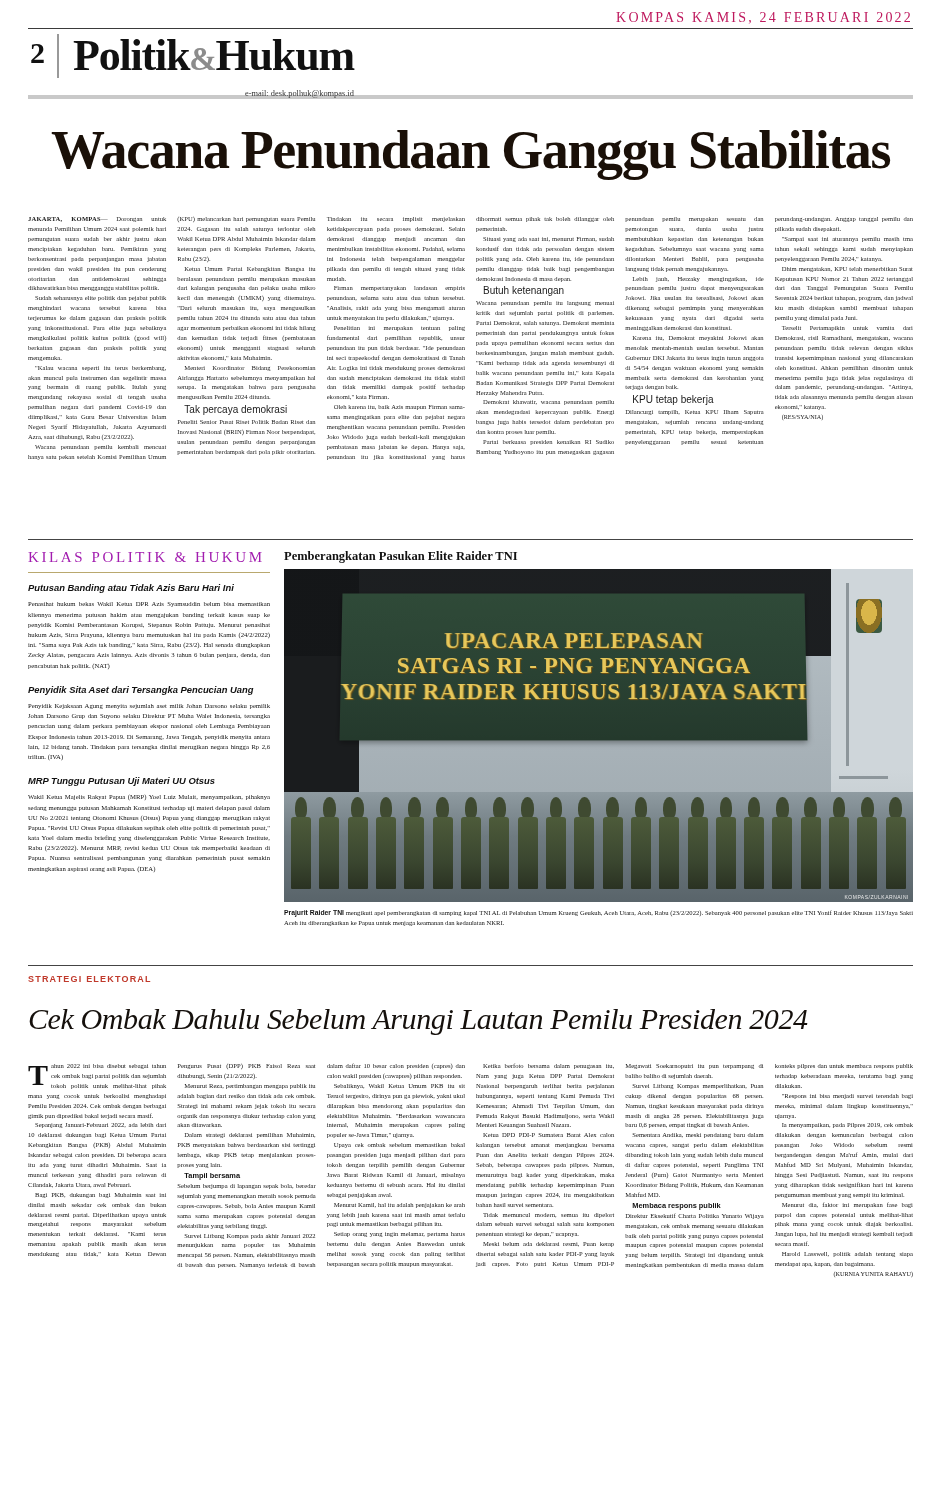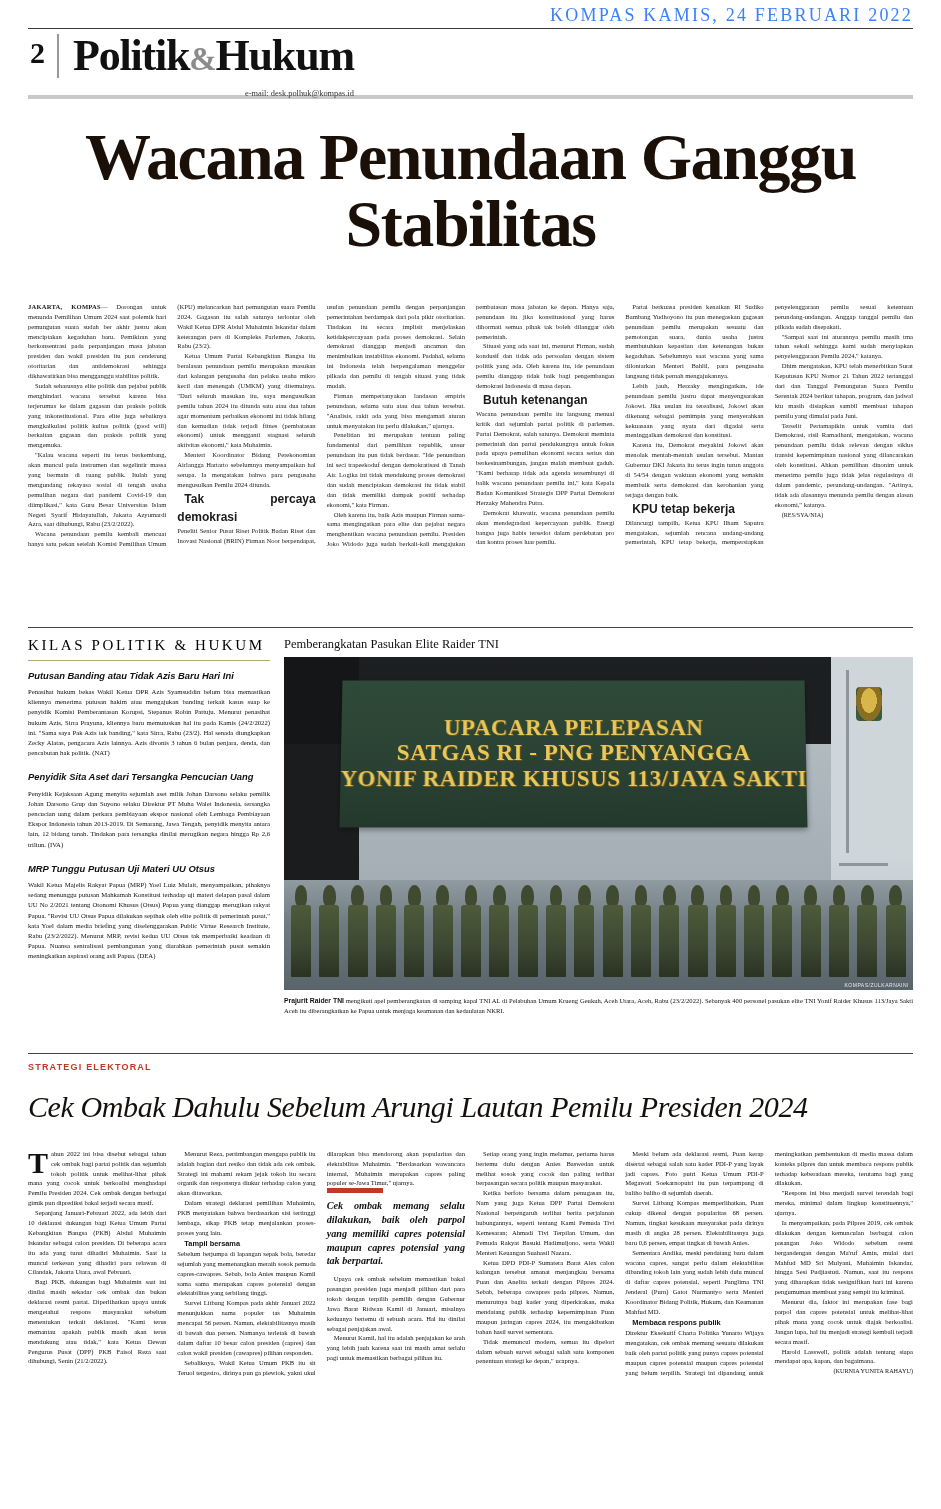--- a/index.html
+++ b/index.html
@@ -14,21 +14,21 @@
   }
   .page { width:941px; height:1509px; padding: 0 28px; position:relative; }
 
   
   .topline {
     display:flex; justify-content:flex-end; align-items:flex-end;
     height: 26px; padding-top:8px;
   }
   .topline .dateline {
     font-family:"Liberation Serif", serif;
-    font-size: 18px; letter-spacing: 2.2px; color:#3b82f6;
+    font-size: 14px; letter-spacing: 2.2px; color:#be185d;
     font-weight:400;
   }
   .rule-top { border-top: 1.3px solid #3a3a3a; margin-top:2px; }
 
   .masthead {
     display:flex; align-items:flex-start; justify-content:space-between;
     padding-top: 5px; height: 60px;
   }
   .mast-left { display:flex; align-items:flex-start; }
   .pagenum {
@@ -66,69 +66,69 @@
   .qr::before { top:1px; left:1px; }
   .qr::after { top:1px; right:1px; }
   .qr-dot { position:absolute; width:16px;height:16px;border-radius:50%;
     background:#1d5fa8; left:15px; top:14px; border:2px solid #fff;}
   .qr-bl { position:absolute; width:13px;height:13px;border:3px solid #111;background:#fff;bottom:1px;left:1px;}
   .rule-thick { border-top: 4px solid #c9c9c9; margin-top: 6px; }
 
   
   .headline {
     text-align:center; font-family:"Liberation Serif", serif;
-    font-size: 66px; font-weight:700; letter-spacing:-1.4px;
+    font-size: 54px; font-weight:700; letter-spacing:-1.4px;
     line-height:1.02; margin-top: 24px; color:#1a1008;
   }
   .subhead {
     text-align:center; font-size:11.5px; line-height:1.42;
     margin: 10px auto 0; width: 560px; color:#2a2a2a;
   }
 
   
   .cols6 {
     margin-top: 14px;
     column-count: 6; column-gap: 11px; column-rule: 0;
     height: 315px; overflow:hidden;
     font-size: 6.6px; line-height: 1.5; text-align: justify;
     color:#1a1a1a;
   }
   .cols6 p { margin:0 0 0 0; text-indent: 7px; }
   .cols6 p.first { text-indent:0; }
   .lead { font-weight:700; letter-spacing:0.2px; }
   .subsub {
     font-family:"Liberation Sans", sans-serif;
-    font-weight:700; font-size:12px; margin:7px 0 3px; text-indent:0;
+    font-weight:400; font-size:10px; margin:7px 0 3px; text-indent:0;
     break-after: avoid;
   }
   .credit { font-size:6.2px; }
 
   .rule-sec { border-top:1px solid #444; margin-top: 10px; }
 
   
   .midband { display:flex; gap:14px; margin-top:9px; height: 408px; }
   .kilas { width: 242px; flex:none; }
   .kilas-title {
     font-family:"Liberation Serif", serif;
-    font-size: 15px; letter-spacing: 2.6px; color:#000000;
+    font-size: 15px; letter-spacing: 2.6px; color:#a21caf;
     font-weight:400; padding-bottom:6px;
   }
   .kilas-rule { border-top:1px solid #b9a86e; margin-bottom:9px; }
   .kilas-item { margin-bottom: 13px; }
   .kilas-h {
     font-family:"Liberation Sans", sans-serif;
     font-weight:700; font-style:italic; font-size:9.4px; line-height:1.3;
     margin-bottom:5px;
   }
   .kilas-b { font-size:6.7px; line-height:1.52; text-align:justify; }
 
   .photoblock { flex:1; }
   .photo-kicker {
     font-size: 12.5px; font-family:"Liberation Serif", serif;
-    margin-bottom: 5px; color:#111;
+    margin-bottom: 5px; color:#111;font-weight:bold;
   }
   .photo {
     position:relative; width:100%; height: 333px; overflow:hidden;
     background: linear-gradient(180deg,#b9c3c8 0%, #aab4ba 45%, #9aa5ab 100%);
   }
   .ph-ship {
     position:absolute; inset:0;
     background:
       linear-gradient(180deg, rgba(20,22,24,0.95) 0 26%, rgba(150,160,166,0.0) 26%),
       linear-gradient(90deg, #1a1c1e 0 12%, rgba(26,28,30,0) 12%);
@@ -419,24 +419,20 @@
     <p class="first dropcap">Tahun 2022 ini bisa disebut sebagai tahun cek ombak bagi partai politik dan sejumlah tokoh politik untuk melihat-lihat pihak mana yang cocok untuk berkoalisi menghadapi Pemilu Presiden 2024. Cek ombak dengan berbagai gimik pun diprediksi bakal terjadi secara masif.</p>
     <p>Sepanjang Januari-Februari 2022, ada lebih dari 10 deklarasi dukungan bagi Ketua Umum Partai Kebangkitan Bangsa (PKB) Abdul Muhaimin Iskandar sebagai calon presiden. Di beberapa acara itu ada yang turut dihadiri Muhaimin. Saat ia muncul terkesan yang dihadiri para relawan di Cilandak, Jakarta Utara, awal Februari.</p>
     <p>Bagi PKB, dukungan bagi Muhaimin saat ini dinilai masih sekadar cek ombak dan bukan deklarasi resmi partai. Diperlihatkan upaya untuk mengetahui respons masyarakat sebelum menentukan terkait deklarasi. "Kami terus memantau apakah publik masih akan terus mendukung atau tidak," kata Ketua Dewan Pengurus Pusat (DPP) PKB Faisol Reza saat dihubungi, Senin (21/2/2022).</p>
     <p>Menurut Reza, pertimbangan mengapa publik itu adalah bagian dari resiko dan tidak ada cek ombak. Strategi ini mahami rekam jejak tokoh itu secara organik dan responsnya diukur terhadap calon yang akan ditawarkan.</p>
     <p>Dalam strategi deklarasi pemilihan Muhaimin, PKB menyatakan bahwa berdasarkan sisi tertinggi lembaga, sikap PKB tetap menjalankan proses-proses yang lain.</p>
     <p class="bot-sub">Tampil bersama</p>
     <p class="first">Sebelum berjumpa di lapangan sepak bola, beredar sejumlah yang memenangkan meraih sosok pemuda capres-cawapres. Sebab, bola Anies maupun Kamil sama sama merupakan capres potensial dengan elektabilitas yang terbilang tinggi.</p>
     <p>Survei Litbang Kompas pada akhir Januari 2022 menunjukkan nama populer tas Muhaimin mencapai 56 persen. Namun, elektabilitasnya masih di bawah dua persen. Namanya terletak di bawah dalam daftar 10 besar calon presiden (capres) dan calon wakil presiden (cawapres) pilihan responden.</p>
     <p>Sebaliknya, Wakil Ketua Umum PKB itu sit Teruol tergesiro, dirinya pun ga piewiok, yakni ukul dilarapkan bisa mendorong akan popularitas dan elektabilitas Muhaimin. "Berdasarkan wawancara internal, Muhaimin merupakan capres paling populer se-Jawa Timur," ujarnya.</p>
 
-    <div class="quotebox">
-      <div class="quotebar"></div>
-      <div class="quotetext">Cek ombak memang selalu dilakukan, baik oleh parpol yang memiliki capres potensial maupun capres potensial yang tak berpartai.</div>
-    </div>
 
     <p>Upaya cek ombak sebelum memastikan bakal pasangan presiden juga menjadi pilihan dari para tokoh dengan terpilih pemilih dengan Gubernur Jawa Barat Ridwan Kamil di Januari, misalnya keduanya bertemu di sebuah acara. Hal itu dinilai sebagai penjajakan awal.</p>
     <p>Menurut Kamil, hal itu adalah penjajakan ke arah yang lebih jauh karena saat ini masih amat terlalu pagi untuk memastikan berbagai pilihan itu.</p>
     <p>Setiap orang yang ingin melamar, pertama harus bertemu dulu dengan Anies Baswedan untuk melihat sosok yang cocok dan paling terlihat berpasangan secara politik maupun masyarakat.</p>
     <p>Ketika berfoto bersama dalam penugasan itu, Nam yang juga Ketua DPP Partai Demokrat Nasional berpengaruh terlihat berita perjalanan hubungannya, seperti tentang Kami Pemuda Tivi Kemesaran; Ahmadi Tivi Terpilan Umum, dan Pemuda Rakyat Basuki Hadimuljono, serta Wakil Menteri Keuangan Suahasil Nazara.</p>
     <p>Ketua DPD PDI-P Sumatera Barat Alex calon kalangan tersebut amanat menjangkau bersama Puan dan Anelita terkait dengan Pilpres 2024. Sebab, beberapa cawapres pada pilpres. Namun, menurutnya bagi kader yang diperkirakan, maka mendatang publik terhadap kepemimpinan Puan maupun jaringan capres 2024, itu mengakibatkan bahan hasil survei sementara.</p>
     <p>Tidak memuncul modern, semua itu dipelort dalam sebuah survei sebagai salah satu komponen penentuan strategi ke depan," ucapnya.</p>
     <p>Meski belum ada deklarasi resmi, Puan kerap disertai sebagai salah satu kader PDI-P yang layak jadi capres. Foto putri Ketua Umum PDI-P Megawati Soekarnoputri itu pun terpampang di baliho baliho di sejumlah daerah.</p>
     <p>Survei Litbang Kompas memperlihatkan, Puan cukup dikenal dengan popularitas 68 persen. Namun, tingkat kesukaan masyarakat pada dirinya masih di angka 28 persen. Elektabilitasnya juga baru 0,6 persen, empat tingkat di bawah Anies.</p>
     <p>Sementara Andika, meski pendatang baru dalam wacana capres, sangat perlu dalam elektabilitas dibanding tokoh lain yang sudah lebih dulu muncul di daftar capres potensial, seperti Panglima TNI Jenderal (Purn) Gatot Nurmantyo serta Menteri Koordinator Bidang Politik, Hukum, dan Keamanan Mahfud MD.</p>

